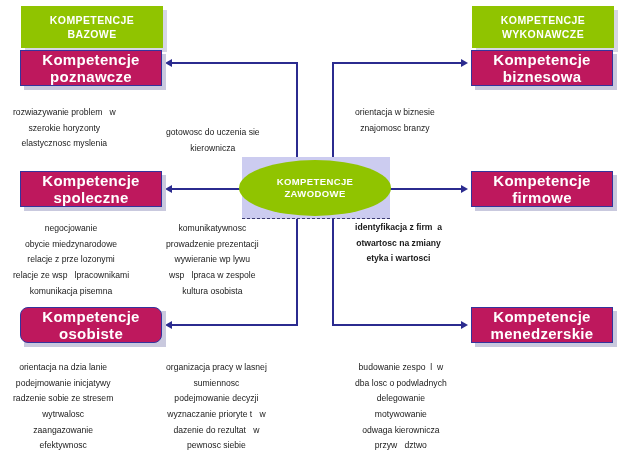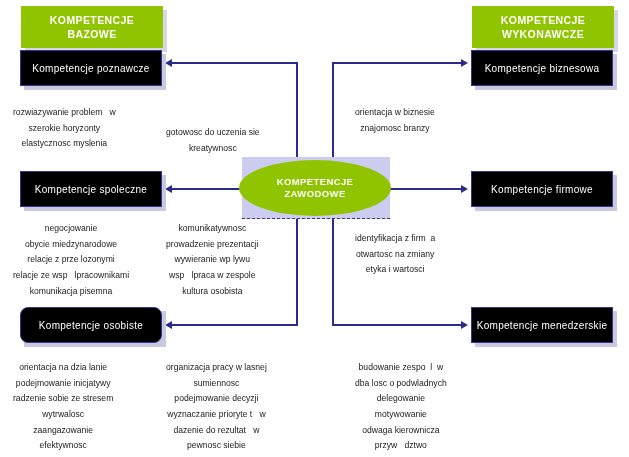--- a/index.html
+++ b/index.html
@@ -38,26 +38,26 @@
     line-height: 1.35;
   }
 
   
   .cat-shadow {
     position: absolute;
     background: #c9c9de;
   }
   .cat {
     position: absolute;
-    background: #000000;
+    background: #be185d;
     border: 1px solid #34349c;
     box-sizing: border-box;
     color: #ffffff;
-    font-weight: normal;
-    font-size: 10px;
+    font-weight: bold;
+    font-size: 15px;
     letter-spacing: .3px;
     display: flex;
     align-items: center;
     justify-content: center;
     text-align: center;
   }
 
   
   .center-rect {
     position: absolute;
@@ -198,21 +198,21 @@
   </div>
 
   <div class="tlist" style="left:13px; top:105px;">
     <div>rozwiazywanie problem   w</div>
     <div>szerokie horyzonty</div>
     <div>elastycznosc myslenia</div>
   </div>
 
   <div class="tlist" style="left:166px; top:105px;margin-top:20px;">
     <div>gotowosc do uczenia sie</div>
-    <div>kreatywnosc</div>
+    <div>kierownicza</div>
   </div>
 
   <div class="tlist" style="left:355px; top:105px;">
     <div>orientacja w biznesie</div>
     <div>znajomosc branzy</div>
   </div>
 
   <div class="tlist" style="left:13px; top:221px;">
     <div>negocjowanie</div>
     <div>obycie miedzynarodowe</div>
@@ -222,21 +222,21 @@
   </div>
 
   <div class="tlist" style="left:166px; top:221px;">
     <div>komunikatywnosc</div>
     <div>prowadzenie prezentacji</div>
     <div>wywieranie wp lywu</div>
     <div>wsp   lpraca w zespole</div>
     <div>kultura osobista</div>
   </div>
 
-  <div class="tlist" style="left:355px; top:231px;">
+  <div class="tlist" style="left:355px; top:220px;font-weight:bold;">
     <div>identyfikacja z firm  a</div>
     <div>otwartosc na zmiany</div>
     <div>etyka i wartosci</div>
   </div>
 
   <div class="tlist" style="left:13px; top:360px;">
     <div>orientacja na dzia lanie</div>
     <div>podejmowanie inicjatywy</div>
     <div>radzenie sobie ze stresem</div>
     <div>wytrwalosc</div>

